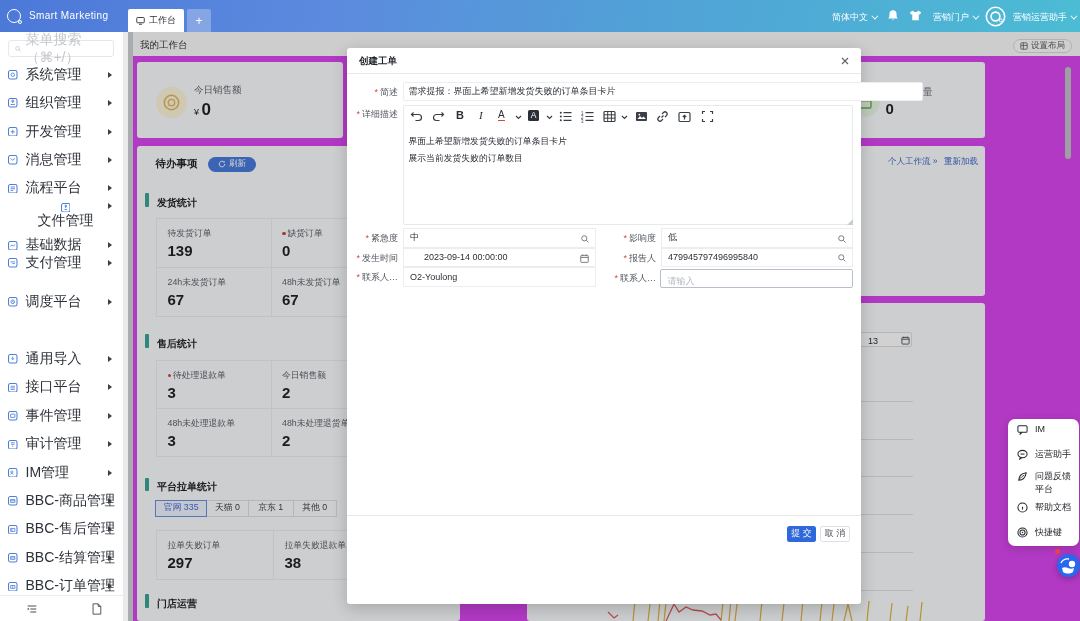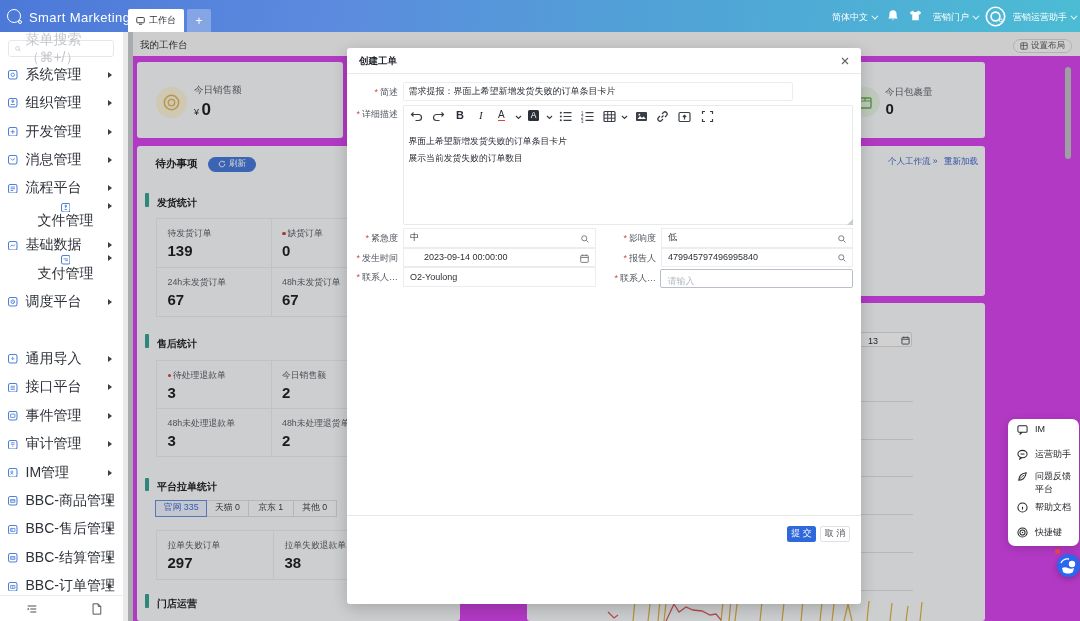--- a/index.html
+++ b/index.html
@@ -4,21 +4,21 @@
 <style>
 * { margin:0; padding:0; box-sizing:border-box; }
 html,body { width:1080px; height:621px; overflow:hidden; }
 body { font-family:"Liberation Sans", sans-serif; position:relative; background:#f5f6f7; }
 .abs { position:absolute; }
 
 #hdr { left:0; top:0; width:1080px; height:32px;
   background:linear-gradient(100deg,#4c78d8 0%,#5c8ade 30%,#50a3d6 62%,#4cbcd4 100%); z-index:20; }
 #logo { left:7px; top:9px; width:14px; height:14px; border:1.6px solid #fff; border-radius:50%; }
 #logo2 { left:18px; top:20px; width:4px; height:4px; border:1px solid #fff; border-radius:50%; }
-#brand { left:29px; top:10px; color:#fff; font-size:13px; letter-spacing:0.4px; }
+#brand { left:29px; top:10px; color:#fff; font-size:10px; letter-spacing:0.4px; }
 .tab1 { left:128px; top:9px; width:56px; height:23px; background:#fff; border-radius:2px 2px 0 0;
   color:#2b2f36; font-size:9px; display:flex; align-items:center; justify-content:center; gap:4px; }
 .tab2 { left:187px; top:9px; width:24px; height:23px; background:rgba(255,255,255,0.28);
   color:#fff; font-size:12px; display:flex; align-items:center; justify-content:center; border-radius:2px 2px 0 0;}
 .hr-item { color:#fff; font-size:9px; top:11px; }
 .caret { display:inline-block; width:5px; height:5px; border-right:1px solid #fff; border-bottom:1px solid #fff;
   transform:rotate(45deg) translateY(-2px); margin-left:3px; }
 
 #side { left:0; top:32px; width:123px; height:589px; background:#fff; z-index:15; }
 #sbtrack { left:123px; top:32px; width:5px; height:589px; background:#e9eaeb; z-index:15; }
@@ -146,21 +146,21 @@
       <span class="arr"></span>
     </div>
     <div class="mi abs" style="top:199.1px;">
       <svg width="9.5" height="9.5" viewBox="0 0 11 11">
         <rect x="0.6" y="0.6" width="9.8" height="9.8" rx="2" fill="none" stroke="#4d7fd9" stroke-width="1.2"></rect>
         <path d="M3 6.5l1.8-2 1.5 1.5L8 4" stroke="#4d7fd9" stroke-width="1" fill="none"></path>
       </svg>
       <span class="txt">基础数据</span>
       <span class="arr"></span>
     </div>
-    <div class="mi abs" style="top:223px;flex-direction:column;">
+    <div class="mi abs" style="top:217px;">
       <svg width="9.5" height="9.5" viewBox="0 0 11 11">
         <rect x="0.6" y="0.6" width="9.8" height="9.8" rx="2" fill="none" stroke="#4d7fd9" stroke-width="1.2"></rect>
         <path d="M3 4.5h5M5 6.5h3" stroke="#4d7fd9" stroke-width="1"></path>
       </svg>
       <span class="txt">支付管理</span>
       <span class="arr"></span>
     </div>
     <div class="mi abs" style="top:256.0px;">
       <svg width="9.5" height="9.5" viewBox="0 0 11 11">
         <rect x="0.6" y="0.6" width="9.8" height="9.8" rx="2" fill="none" stroke="#4d7fd9" stroke-width="1.2"></rect>
@@ -405,21 +405,21 @@
   </div>
 <div id="mask" class="abs"></div>
 <div id="modal" class="abs">
     <div id="mhead" class="abs">
       <span id="mtitle" class="abs">创建工单</span>
     </div>
     <svg class="abs" style="left:494px;top:9px;" width="8" height="8" viewBox="0 0 8 8">
       <path d="M1 1l6 6M7 1l-6 6" stroke="#5f646b" stroke-width="1.1"></path>
     </svg>
     <div class="abs flabel" style="left:0px;top:37.5px;width:51px;"><span class="star">*</span>简述</div>
-    <div class="abs ffield" style="left:56px;top:33.5px;width:390px;height:19px;border-radius:2px;">
+    <div class="abs ffield" style="left:56px;top:33.5px;width:520px;height:19px;border-radius:2px;">
       <span class="fval" style="margin-left:4.5px;">需求提报：界面上希望新增发货失败的订单条目卡片</span>
     </div>
     <div class="abs flabel" style="left:0px;top:59.5px;width:51px;"><span class="star">*</span>详细描述</div>
     <div class="abs" style="left:56px;top:57px;width:450px;height:120px;border:1px solid #e8e9ea;border-radius:2px;">
       <svg class="abs" style="left:6px;top:4px;" width="13" height="13" viewBox="0 0 13 13">
         <path d="M3.5 2.5 1.5 4.5l2 2" stroke="#3a3f45" stroke-width="1.2" fill="none"></path>
         <path d="M1.5 4.5h7a3 3 0 0 1 0 6h-3" stroke="#3a3f45" stroke-width="1.2" fill="none"></path>
       </svg>
       <svg class="abs" style="left:28px;top:4px;" width="13" height="13" viewBox="0 0 13 13">
         <path d="M9.5 2.5 11.5 4.5l-2 2" stroke="#3a3f45" stroke-width="1.2" fill="none"></path>

